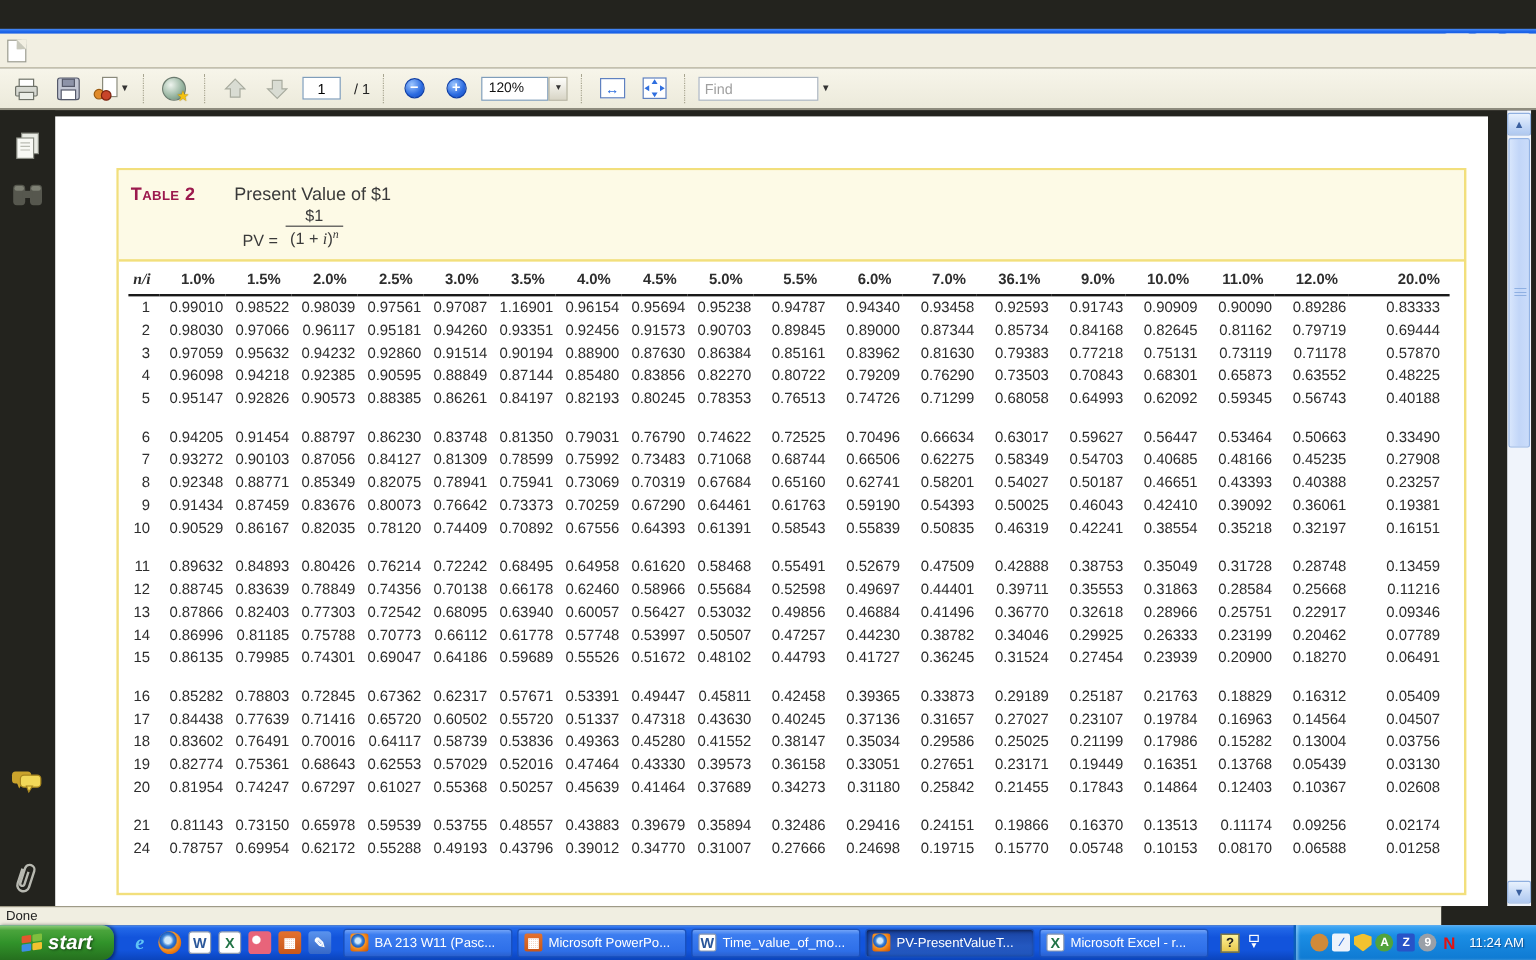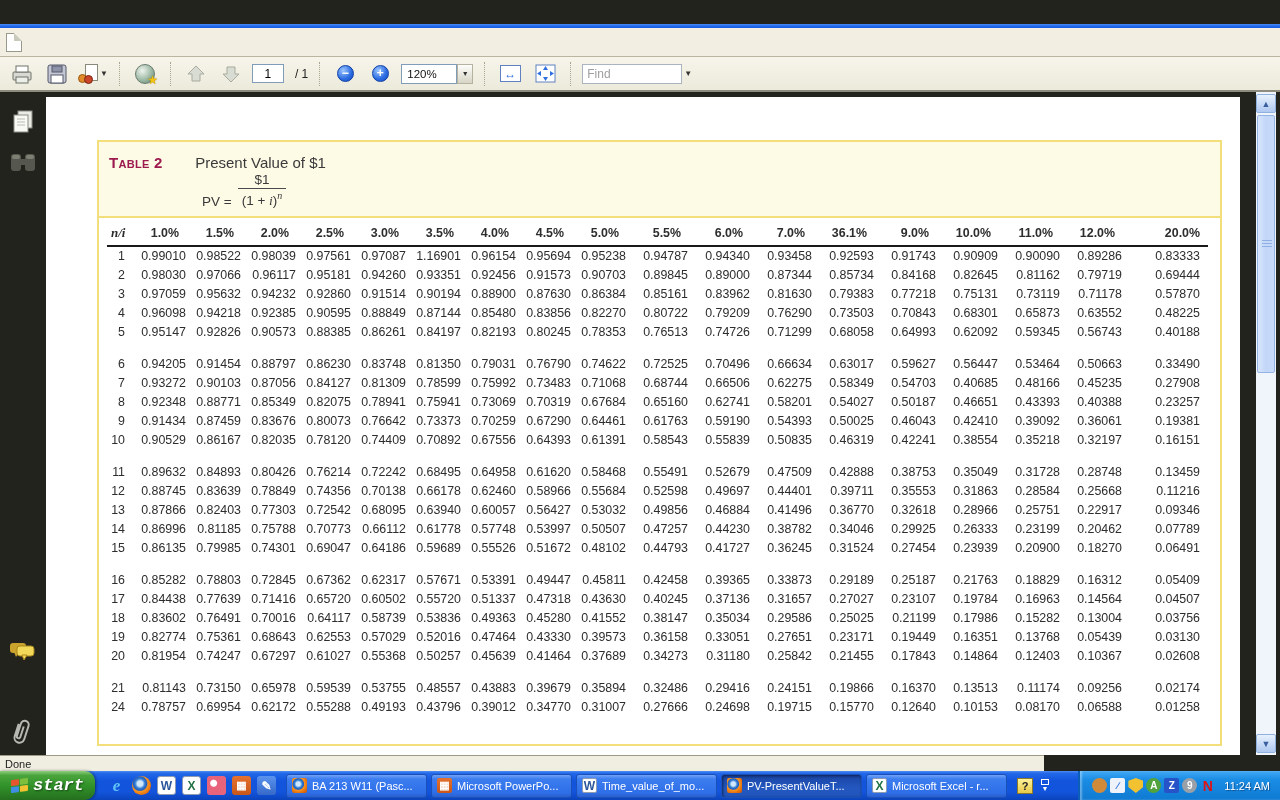--- a/index.html
+++ b/index.html
@@ -98,33 +98,33 @@
     white-space:nowrap; overflow:hidden; }
   table.pv thead th { font-weight:bold; border-bottom:2px solid #191919; height:22px;
     padding:0 9px 3px 0; }
   table.pv thead th.corner { text-align:left; font-style:italic; padding-left:4px;
     font-family:"Liberation Serif",serif; font-size:13px; }
   table.pv td.ncol { padding-right:8px; }
   table.pv th.last, table.pv td.last { padding-right:8px; }
   table.pv tr.gap td { height:13px; }
 
   
-  .statusbar { position:absolute; left:0; top:755px; width:1044px; height:16px;
+  .statusbar { position:absolute; left:0; top:755px; width:1201px; height:16px;
     background:#f0eee1; border-top:1px solid #9e9a87; font-size:11px; color:#222;
     display:flex; align-items:center; padding-left:5px; }
 
   
   .taskbar { position:absolute; left:0; top:771px; width:1280px; height:29px;
     background:linear-gradient(180deg,#4f8df5 0%,#2268e8 8%,#1254dc 35%,#1254dc 72%,#0b44bc 100%);
     display:flex; align-items:center; }
   .startbtn { width:95px; height:29px; border-radius:0 10px 10px 0;
     background:linear-gradient(180deg,#8fce7d 0%,#4aa43c 15%,#31932a 50%,#256f1e 100%);
     box-shadow:1px 0 3px rgba(0,0,0,.45); display:flex; align-items:center; justify-content:center;
     gap:5px; color:#fff; font-weight:bold; font-style:italic; font-size:17px;
-    text-shadow:1px 1px 2px rgba(0,0,0,.5);font-family:Liberation Mono, monospace; }
+    text-shadow:1px 1px 2px rgba(0,0,0,.5); }
   .winflag { display:inline-grid; grid-template-columns:8px 8px; grid-template-rows:6px 6px; gap:1px;
     transform:skewY(-8deg); }
   .winflag span { border-radius:1px; }
   .qlzone { display:flex; align-items:center; gap:6px; padding:0 10px 0 12px; }
   .ql { width:19px; height:19px; display:flex; align-items:center; justify-content:center;
     border-radius:3px; font-size:12px; font-weight:bold; }
   .qlt-ie { color:#5fc3f5; font-family:"Liberation Serif",serif; font-style:italic; font-size:17px; }
   .qlt-firefox { border-radius:50%;
     background:radial-gradient(circle at 42% 40%,#cfe8fb 0 17%,#3b82d6 30%,#1d5fc0 42%,#f89422 50%,#e4700e 72%,#b9530a 100%); }
   .qlt-word { background:#fff; border:1px solid #8f9bb0; color:#2b579a; font-size:12px; }
@@ -818,21 +818,21 @@
                   <td>0.55288</td>
                   <td>0.49193</td>
                   <td>0.43796</td>
                   <td>0.39012</td>
                   <td>0.34770</td>
                   <td>0.31007</td>
                   <td>0.27666</td>
                   <td>0.24698</td>
                   <td>0.19715</td>
                   <td>0.15770</td>
-                  <td>0.12640</td>
+                  <td>0.05748</td>
                   <td>0.10153</td>
                   <td>0.08170</td>
                   <td>0.06588</td>
                   <td class="last">0.01258</td>
                 </tr>
               </tbody>
             </table>
         </div>
       </div>
     </div>

